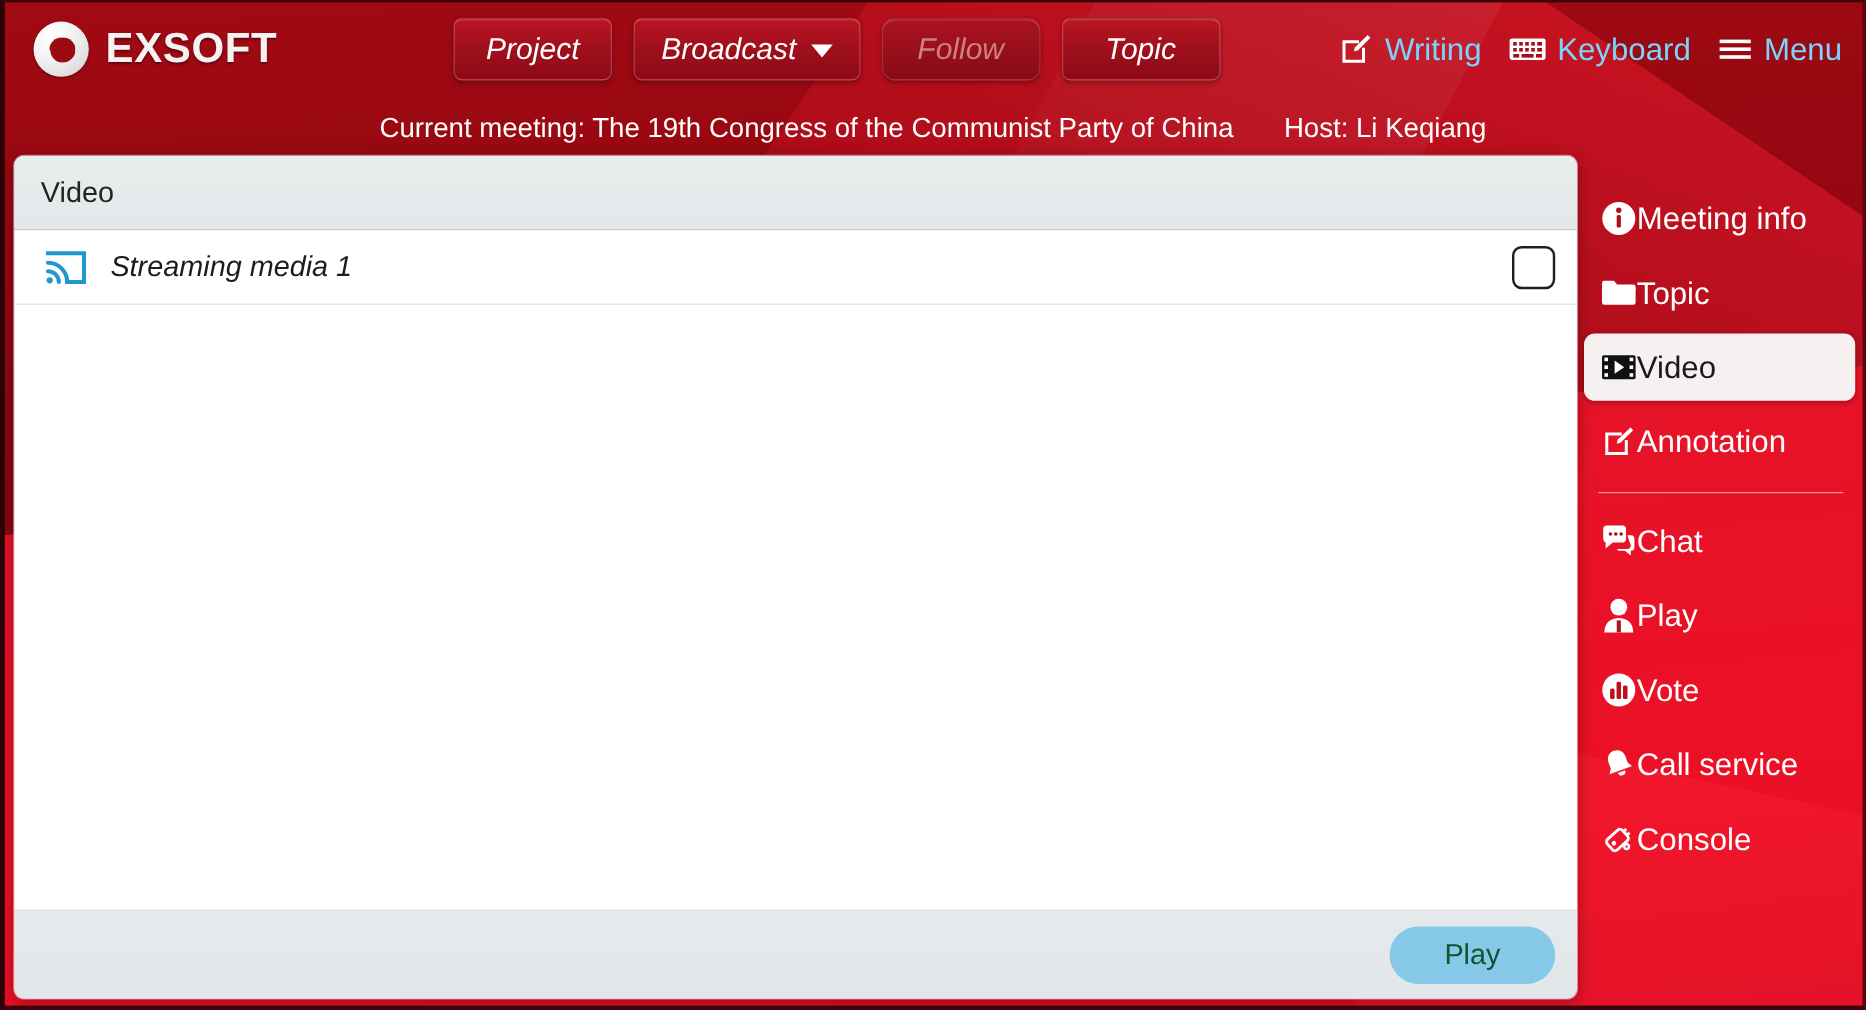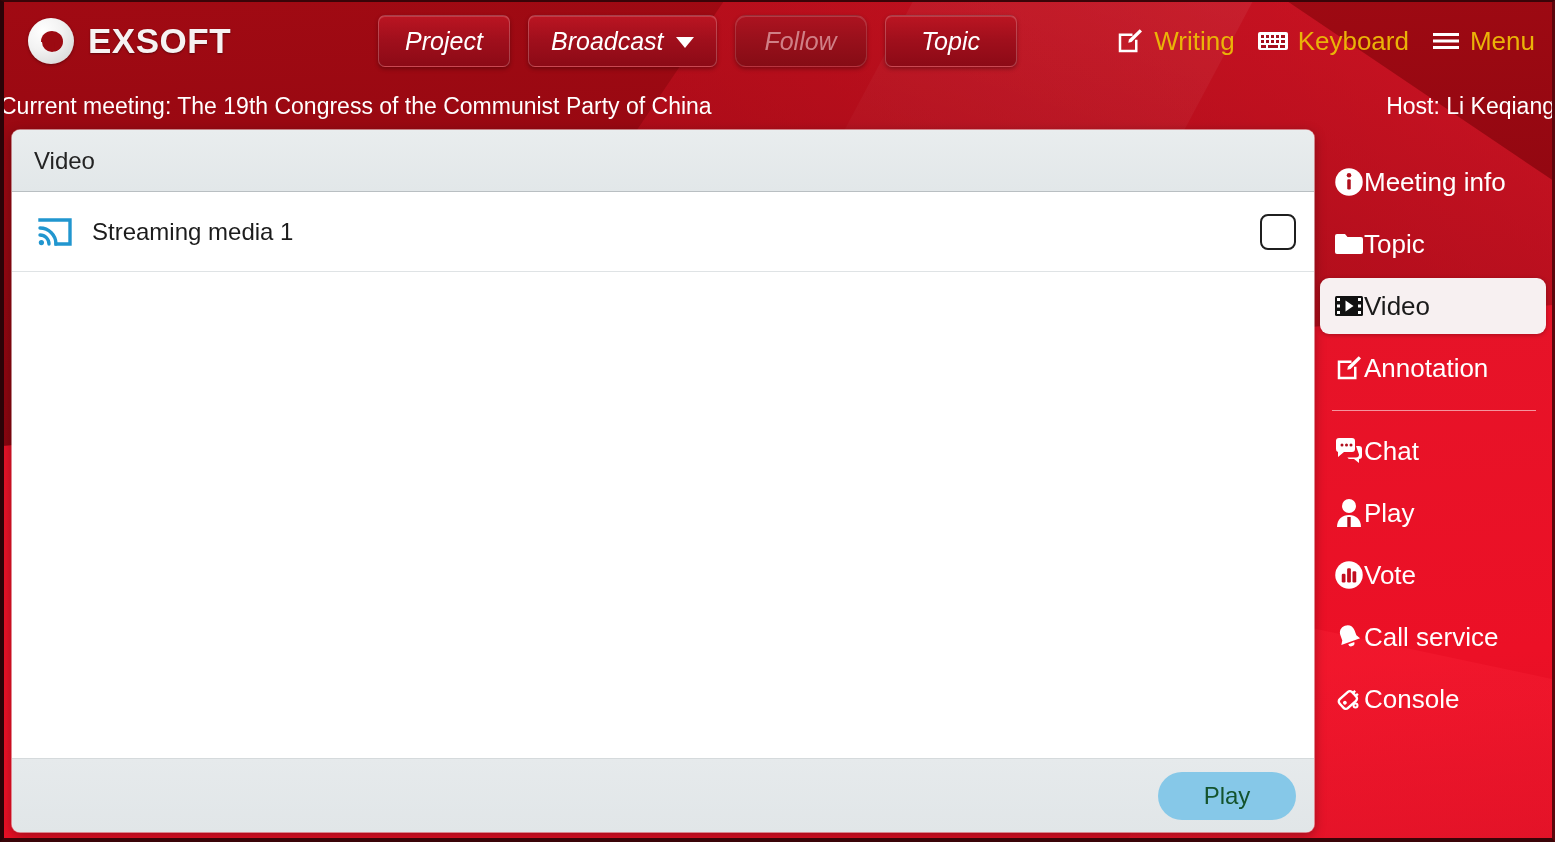--- a/index.html
+++ b/index.html
@@ -166,36 +166,36 @@
     right: 20px; top: 0;
     height: 82px;
     display: flex;
     align-items: center;
     gap: 22px;
   }
   .tr-item {
     display: flex;
     align-items: center;
     gap: 9px;
-    color: #eab308;
+    color: #7dd3fc;
     font-size: 26px;
     cursor: pointer;
     white-space: nowrap;
   }
   .tr-ico { display: flex; align-items: center; }
 
   
   #meetingbar {
     position: absolute;
     left: 0; top: 82px;
     width: 1555px; height: 48px;
     z-index: 20;
     display: flex;
     align-items: center;
-    justify-content: space-between;
+    justify-content: center;
     gap: 42px;
     color: #ffffff;
     font-size: 23px;
     white-space: nowrap;
   }
 
   
   #panel {
     position: absolute;
     left: 12px; top: 130px;
@@ -220,26 +220,27 @@
   .panel-head-title {
     font-size: 24px;
     color: #232323;
   }
   .panel-body {
     flex: 1;
     background: #ffffff;
     overflow-y: auto;
   }
   .media-row {
-    height: 80px;
+    height: 62px;
     border-bottom: 1px solid #dfe3e5;
     display: flex;
     align-items: center;
     padding: 0 18px 0 24px;
     cursor: pointer;
+    font-style: italic;
   }
   .media-left {
     display: flex;
     align-items: center;
     gap: 18px;
     flex: 1;
   }
   .media-label {
     font-size: 24px;
     color: #1c1c1c;

